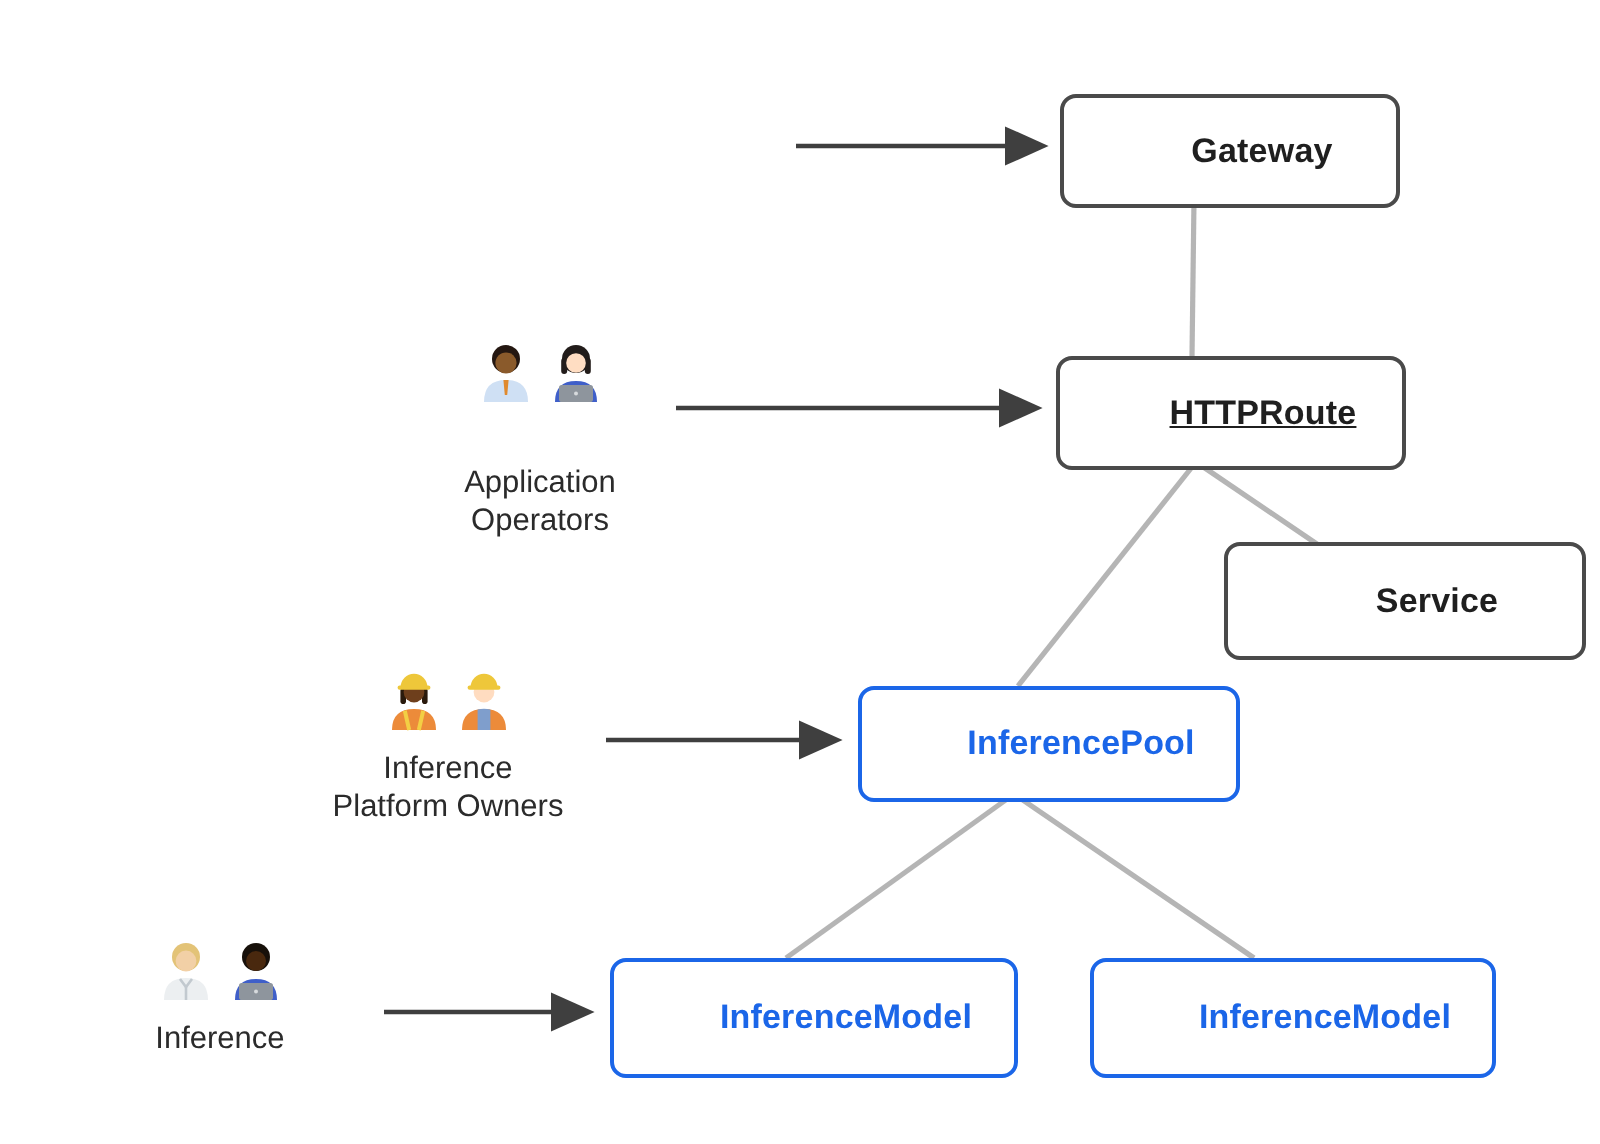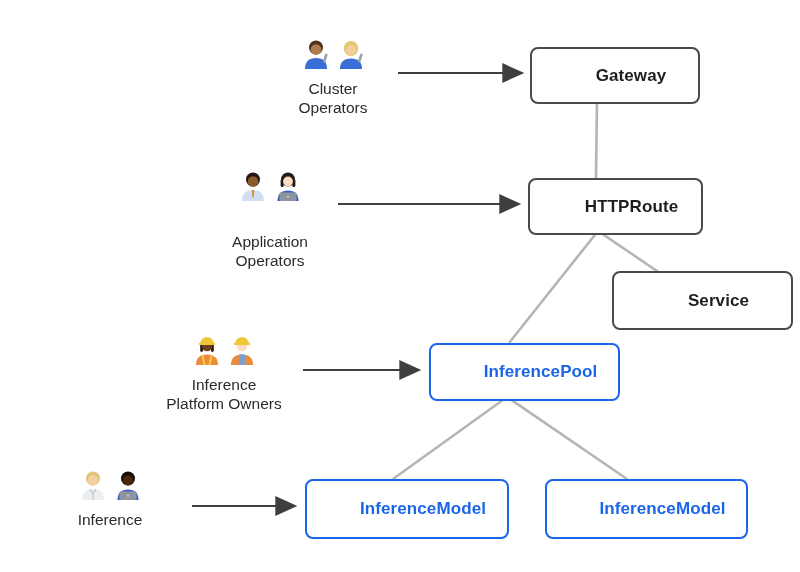--- a/index.html
+++ b/index.html
@@ -44,40 +44,20 @@
     </g>
 
     <g stroke="#3f3f3f" stroke-width="2.2" fill="none">
       <line x1="398" y1="73" x2="521" y2="73" marker-end="url(#ah)"></line>
       <line x1="338" y1="204" x2="518" y2="204" marker-end="url(#ah)"></line>
       <line x1="303" y1="370" x2="418" y2="370" marker-end="url(#ah)"></line>
       <line x1="192" y1="506" x2="294" y2="506" marker-end="url(#ah)"></line>
     </g>
   </svg>
 
-  <div class="persona" style="left:256px;top:36px;width:154px;">
-    <div class="icons">
-      <svg width="30" height="32" viewBox="0 0 30 32">
-        <circle cx="15" cy="9.5" r="7" fill="#4e331c"></circle>
-        <circle cx="15" cy="11.5" r="5.3" fill="#b07b4c"></circle>
-        <path d="M4 31 Q4 20 15 20 Q26 20 26 31 Z" fill="#3a6fd8"></path>
-        <rect x="23" y="15.5" width="2.6" height="9" rx="1.3" fill="#98a0a8" transform="rotate(18 24.3 20)"></rect>
-      </svg>
-      <svg width="30" height="32" viewBox="0 0 30 32">
-        <ellipse cx="15" cy="10.5" rx="7.2" ry="7.6" fill="#e7c76d"></ellipse>
-        <circle cx="15" cy="12" r="5" fill="#f3cf9f"></circle>
-        <path d="M4 31 Q4 20.5 15 20.5 Q26 20.5 26 31 Z" fill="#3a6fd8"></path>
-        <rect x="23" y="15.5" width="2.6" height="9" rx="1.3" fill="#98a0a8" transform="rotate(18 24.3 20)"></rect>
-      </svg>
-    </div>
-    <div class="plabel">
-      <div>Cluster</div>
-      <div>Operators</div>
-    </div>
-  </div>
 
   <div class="persona" style="left:195px;top:168px;width:150px;gap:21px;">
     <div class="icons">
       <svg width="30" height="32" viewBox="0 0 30 32">
         <circle cx="15" cy="9.5" r="7" fill="#241711"></circle>
         <circle cx="15" cy="11.5" r="5.3" fill="#8a5a2b"></circle>
         <path d="M4 31 Q4 20 15 20 Q26 20 26 31 Z" fill="#cfe0f4"></path>
         <path d="M13.7 20 L16.3 20 L15.6 27.5 L14.4 27.5 Z" fill="#e08a2e"></path>
       </svg>
       <svg width="30" height="32" viewBox="0 0 30 32">
@@ -140,21 +120,21 @@
       </svg>
     </div>
     <div class="plabel">
       <div>Inference</div>
     </div>
   </div>
 
   <div class="node dark" style="left:530px;top:47px;width:134px;height:53px;">
     <span>Gateway</span>
   </div>
-  <div class="node dark" style="left:528px;top:178px;width:139px;height:53px;">
+  <div class="node dark" style="left:528px;top:178px;width:139px;height:53px;text-decoration:underline;">
     <span>HTTPRoute</span>
   </div>
   <div class="node dark" style="left:612px;top:271px;width:145px;height:55px;">
     <span>Service</span>
   </div>
   <div class="node blue" style="left:429px;top:343px;width:155px;height:54px;">
     <span>InferencePool</span>
   </div>
   <div class="node blue" style="left:305px;top:479px;width:168px;height:56px;">
     <span>InferenceModel</span>

